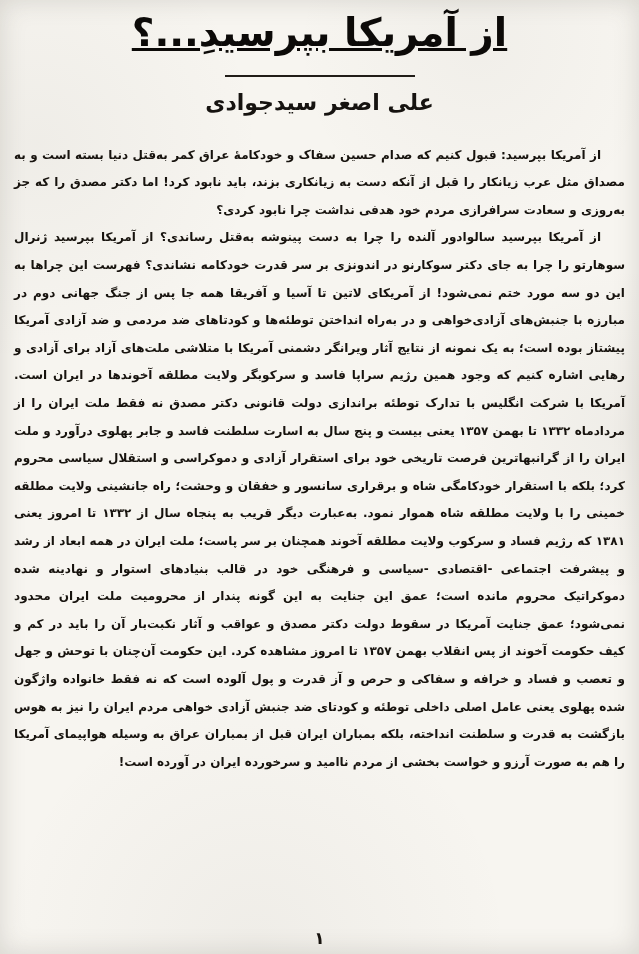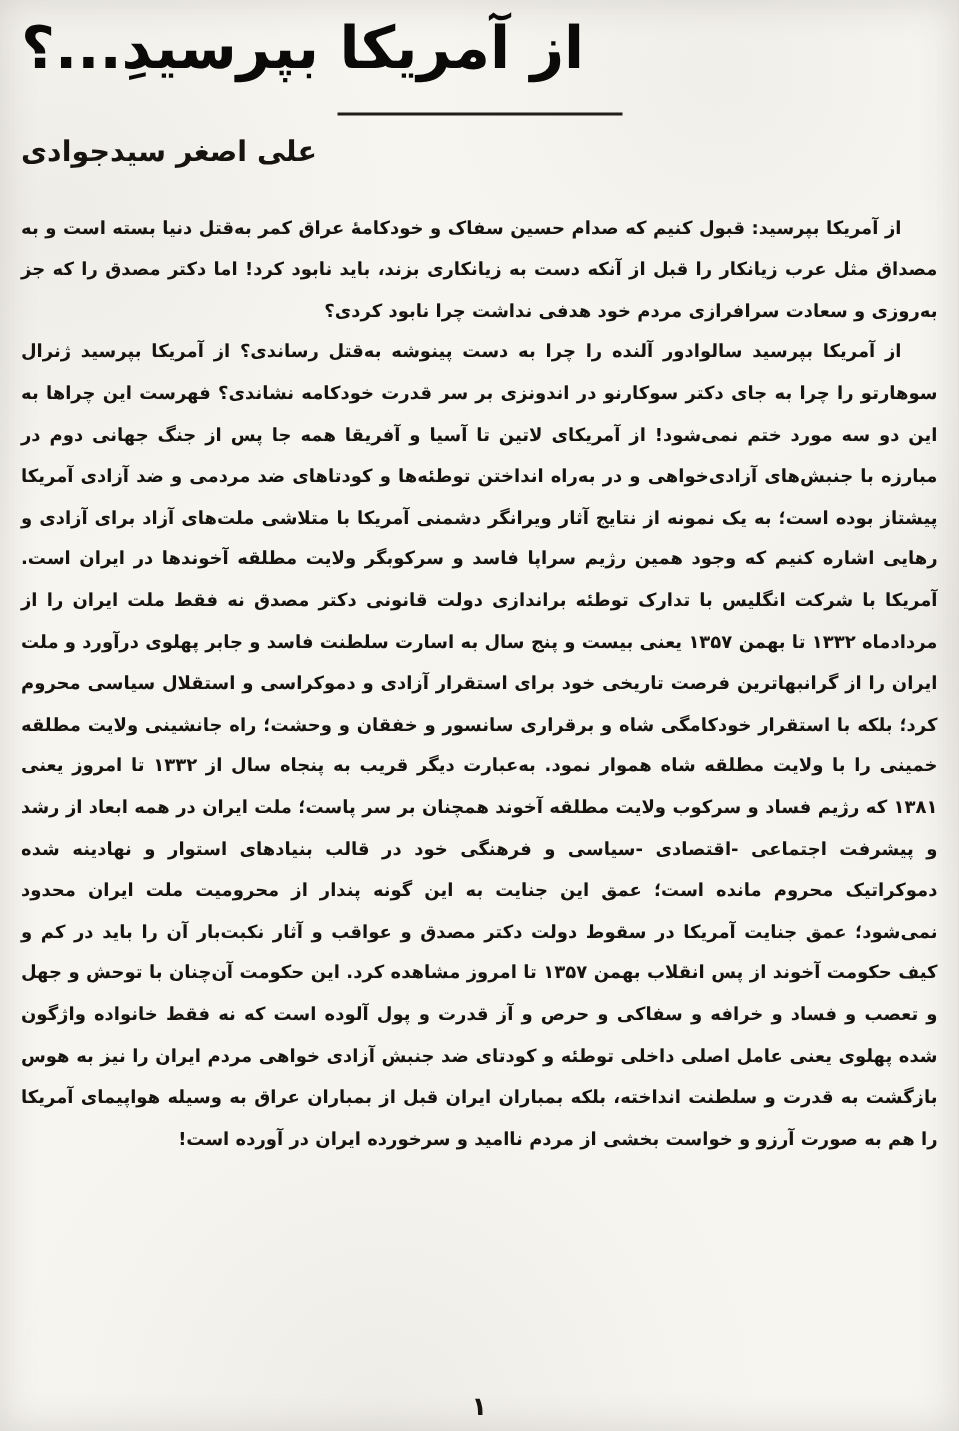--- a/index.html
+++ b/index.html
@@ -21,36 +21,37 @@
       radial-gradient(circle at 97% 45%, rgba(90,85,75,0.05), transparent 20%),
       radial-gradient(circle at 40% 99%, rgba(90,85,75,0.05), transparent 25%),
       radial-gradient(circle at 75% 5%, rgba(90,85,75,0.04), transparent 18%);
     box-shadow: inset 0 0 26px rgba(70,65,55,0.18);
     color: #17140f;
     direction: rtl;
     overflow: hidden;
   }
   .title {
     margin: 2px 0 0 0;
-    text-align: left;
+    text-align: center;
     font-size: 39px;
     line-height: 1.3;
     font-weight: 700;
     color: #0c0a08;
     letter-spacing: 0.5px;
+    text-decoration: underline;
   }
   .title-divider {
     width: 190px;
     height: 2px;
     background: #211d18;
     margin: 16px auto 13px auto;
   }
   .author {
-    text-align: left;
-    font-size: 19px;
+    text-align: center;
+    font-size: 22px;
     font-weight: 700;
     color: #161310;
     margin: 0 0 27px 0;
   }
   .body-text p {
     margin: 0;
     padding: 0;
     font-size: 12px;
     line-height: 27.6px;
     font-weight: 600;

